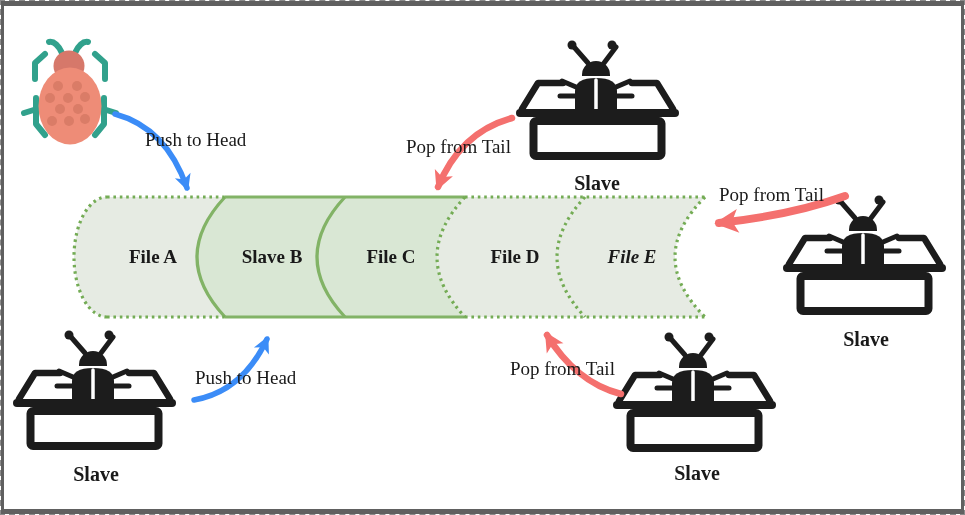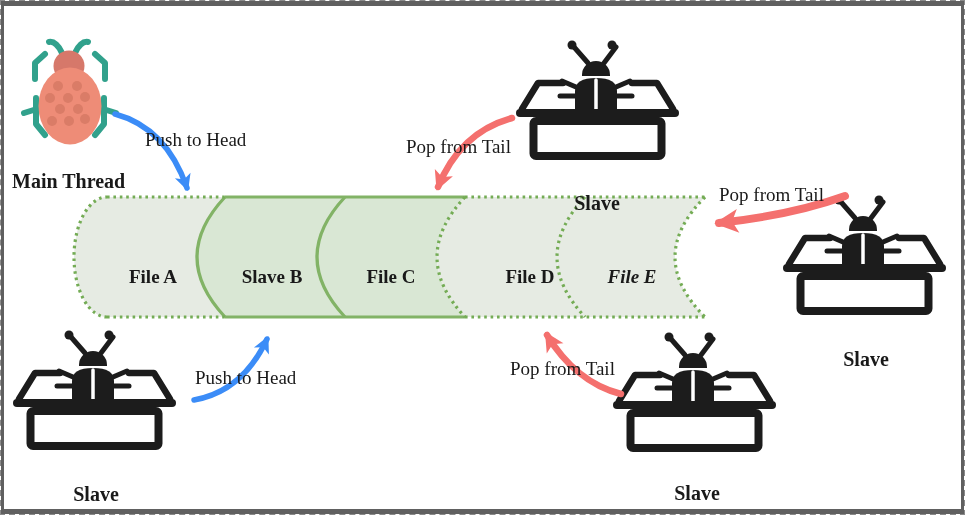--- a/index.html
+++ b/index.html
@@ -8,21 +8,21 @@
     background:#ffffff;font-family:"Liberation Serif","DejaVu Serif",serif;
     color:#191919;
   }
   .dashed-edge{position:absolute;inset:-1px;border:2px dashed #8a8a8a;pointer-events:none;}
   .solid-frame{
     position:absolute;inset:1px;border-style:solid;border-color:#606060;
     border-width:5px 3px 5px 3px;pointer-events:none;
   }
   .diagram-svg{position:absolute;left:0;top:0;}
   .lbl{position:absolute;white-space:nowrap;line-height:1.1;}
-  .lbl.center{transform:translateX(-50%);margin-top:20px;}
+  .lbl.center{transform:translateX(-50%);}
   .name-lbl{font-weight:bold;font-size:20px;}
   .file-lbl{font-weight:bold;font-size:19px;}
   .arrow-lbl{font-size:19px;}
 </style>
 </head>
 <body>
 
 <div class="stage">
 
   <svg class="diagram-svg" width="965" height="515" viewBox="0 0 965 515">
@@ -119,26 +119,25 @@
 
     <g fill="none" stroke-linecap="round">
       <path d="M115,114 C152,124 174,150 187,188" stroke="#3b8cf7" stroke-width="5.5" marker-end="url(#ah-blue)"></path>
       <path d="M512,118 C479,127 453,150 438,187" stroke="#f4706e" stroke-width="6.5" marker-end="url(#ah-red)"></path>
       <path d="M845,196 C806,210 765,218 719,223" stroke="#f4706e" stroke-width="8" marker-end="url(#ah-red)"></path>
       <path d="M194,400 C233,393 254,367 267,339" stroke="#3b8cf7" stroke-width="5.5" marker-end="url(#ah-blue)"></path>
       <path d="M621,394 C589,386 564,363 547,335" stroke="#f4706e" stroke-width="6.5" marker-end="url(#ah-red)"></path>
     </g>
   </svg>
 
-  <div class="lbl name-lbl" style="left:12px;top:170px;">Main Thread</div>
 
   <div class="lbl center file-lbl" style="left:153px;top:247px;text-align:center;">File A</div>
   <div class="lbl center file-lbl" style="left:272px;top:247px;">Slave B</div>
   <div class="lbl center file-lbl" style="left:391px;top:247px;">File C</div>
-  <div class="lbl center file-lbl" style="left:530px;top:247px;">File D</div>
+  <div class="lbl center file-lbl" style="left:515px;top:247px;">File D</div>
   <div class="lbl center file-lbl" style="left:632px;top:247px;font-style:italic;">File E</div>
 
   <div class="lbl center name-lbl" style="left:597px;top:172px;">Slave</div>
   <div class="lbl center name-lbl" style="left:866px;top:328px;">Slave</div>
   <div class="lbl center name-lbl" style="left:96px;top:463px;">Slave</div>
   <div class="lbl center name-lbl" style="left:697px;top:462px;">Slave</div>
 
   <div class="lbl arrow-lbl" style="left:145px;top:130px;">Push to Head</div>
   <div class="lbl arrow-lbl" style="left:406px;top:137px;">Pop from Tail</div>
   <div class="lbl arrow-lbl" style="left:719px;top:185px;">Pop from Tail</div>

